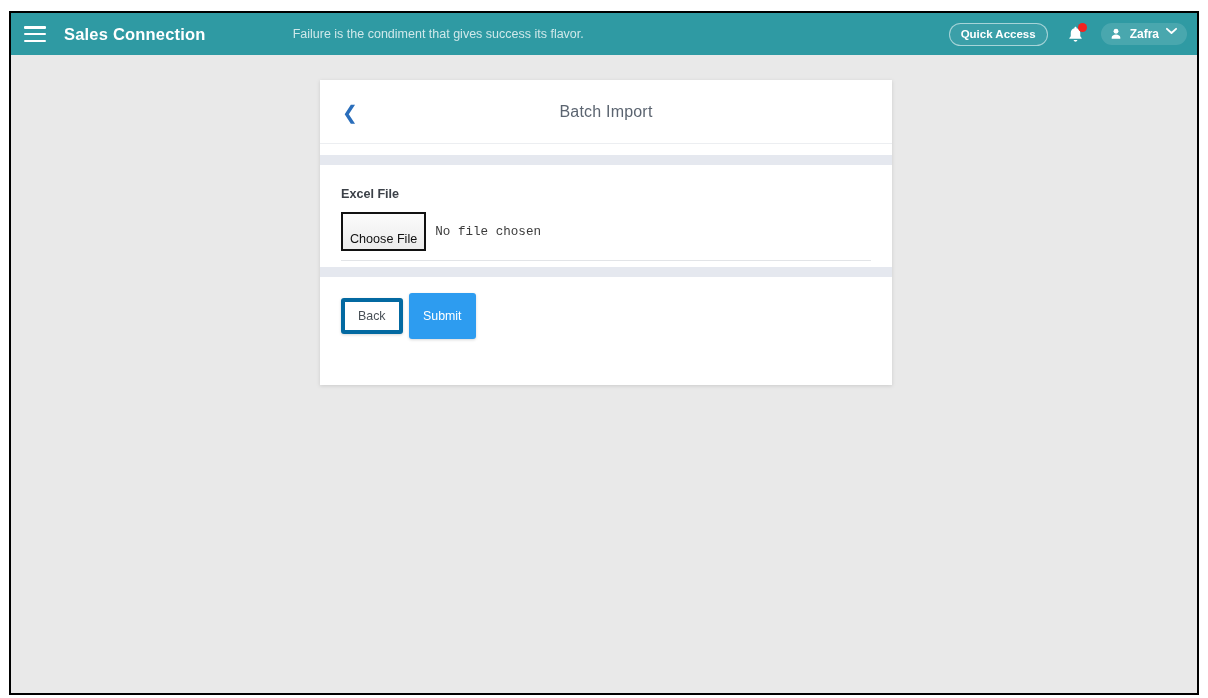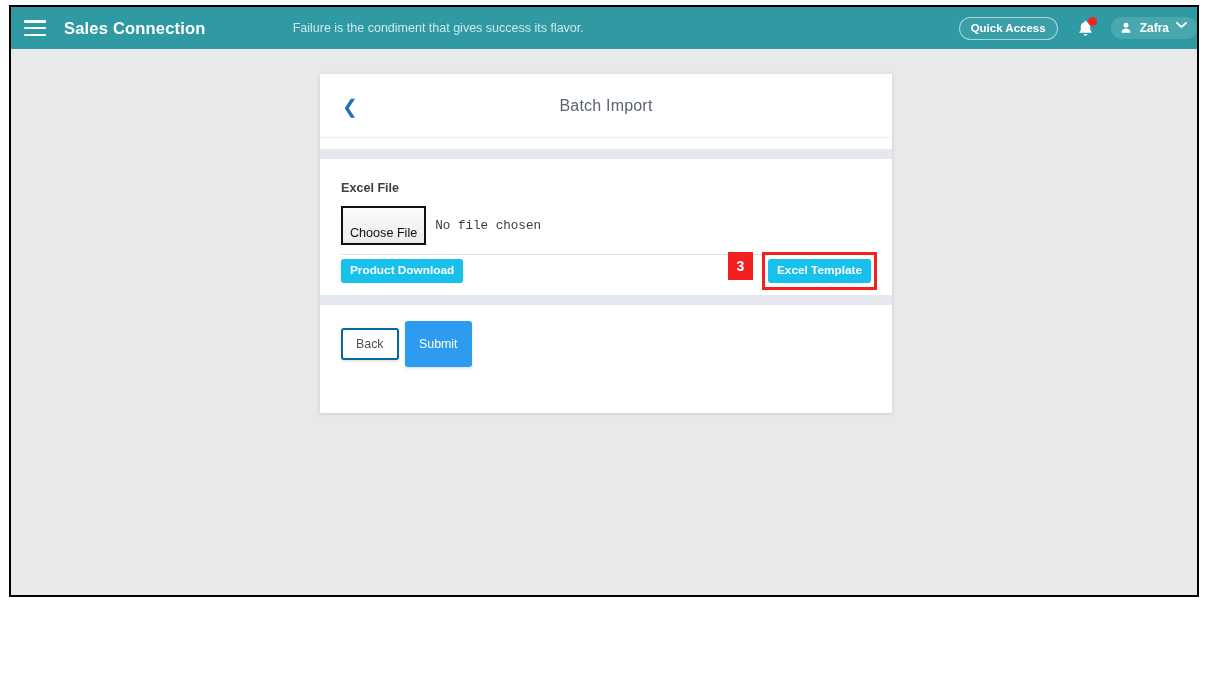--- a/index.html
+++ b/index.html
@@ -13,23 +13,23 @@
     width: 1208px;
     height: 698px;
     background: #ffffff;
     overflow: hidden;
   }
 
   
   .viewport {
     position: absolute;
     left: 9px;
-    top: 5px;
+    top: 11px;
     width: 1190px;
-    height: 592px;
+    height: 684px;
     border: 2px solid #000000;
     box-sizing: border-box;
     background: #404040;
     overflow: hidden;
   }
 
   
   .navbar {
     position: absolute;
     left: 0;
@@ -66,21 +66,21 @@
   .quote {
     color: #cfe8ea;
     font-size: 12.5px;
     margin-left: 87px;
     white-space: nowrap;
   }
   .nav-right {
     margin-left: auto;
     display: flex;
     align-items: center;
-    padding-right: 0;
+    padding-right: 10px;
   }
   .pill {
     border: 1px solid rgba(255,255,255,0.55);
     border-radius: 13px;
     color: #ffffff;
     font-size: 11.5px;
     font-weight: bold;
     padding: 4px 11px 5px 11px;
     white-space: nowrap;
     cursor: pointer;
@@ -264,21 +264,21 @@
     pointer-events: none;
   }
 
   .card-footer {
     padding: 16px 21px 46px 21px;
   }
   .btn-back {
     background: #ffffff;
     color: #4a5158;
     font-size: 12.4px;
-    border: 2px solid #0369a1;
+    border: 4px solid #0369a1;
     border-radius: 3px;
     padding: 7px 13px;
     cursor: pointer;
     box-shadow: 0 1px 3px rgba(0,0,0,0.16);
     font-family: "Liberation Sans", sans-serif;
   }
   .btn-submit {
     background: #2d9cf0;
     color: #ffffff;
     font-size: 12.4px;
@@ -344,29 +344,20 @@
 
         <div class="card-body">
           <div class="field-label">Excel File</div>
 
           <div class="file-row">
             <button class="choose-file-btn">Choose File</button>
             <span class="no-file-text">No file chosen</span>
           </div>
 
 
-          <div class="btn-row">
-            <button class="btn-info btn-product">Product Download</button>
-
-            <div class="btn-template-holder">
-              <button class="btn-info">Excel Template</button>
-              <div class="annot-box"></div>
-              <div class="annot-badge">3</div>
-            </div>
-          </div>
         </div>
 
         <div class="band"></div>
 
         <div class="card-footer">
           <button class="btn-back">Back</button>
           <button class="btn-submit">Submit</button>
         </div>
 
       </div>

